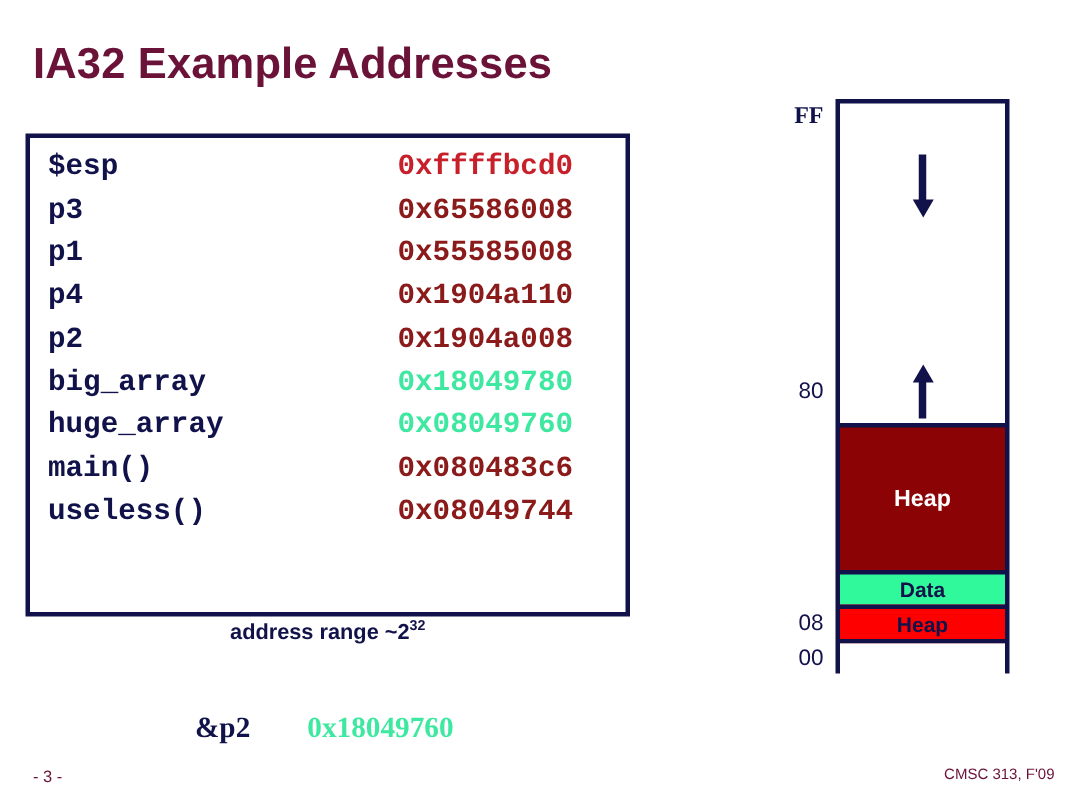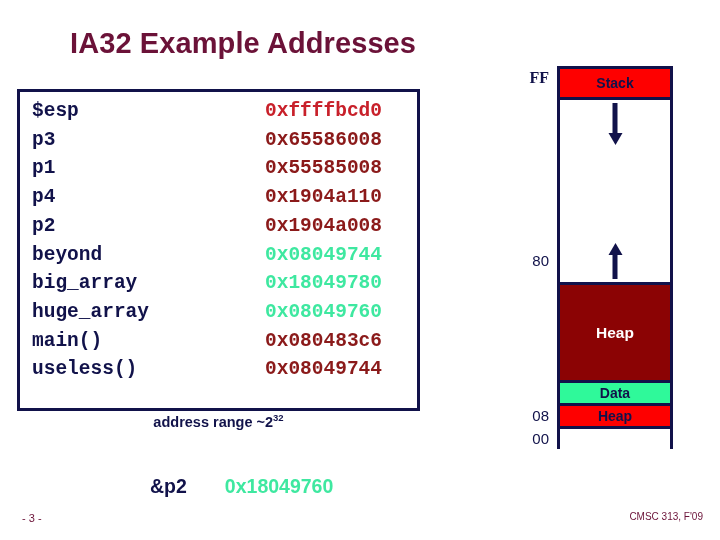--- a/index.html
+++ b/index.html
@@ -19,21 +19,20 @@
   #slide-title {
     position: absolute;
     left: 22px;
     top: 27px;
     font-family: "Liberation Sans", sans-serif;
     font-size: 29px;
     font-weight: bold;
     color: #6B1238;
     letter-spacing: 0.1px;
     white-space: nowrap;
-    margin-left: 48px;
   }
 
   
   #address-table-box {
     position: absolute;
     left: 17px;
     top: 89px;
     width: 403px;
     height: 322px;
     border: 3px solid #11124A;
@@ -83,25 +82,24 @@
     vertical-align: super;
     line-height: 0;
   }
 
   
   #p2-line {
     position: absolute;
     left: 130px;
     top: 475px;
     width: 300px;
-    font-family: Liberation Sans, sans-serif;
+    font-family: Liberation Serif, serif;
     font-size: 19.5px;
     font-weight: bold;
     white-space: nowrap;
-    margin-left: 20px;
   }
   #p2-label {
     color: #11124A;
   }
   #p2-value {
     margin-left: 38px;
   }
 
   
   #memory-diagram {
@@ -284,24 +282,20 @@
       </tr>
       <tr>
         <td class="sym">p4</td>
         <td class="addr" style="color: rgb(139, 26, 26);">0x1904a110</td>
       </tr>
       <tr>
         <td class="sym">p2</td>
         <td class="addr" style="color: rgb(139, 26, 26);">0x1904a008</td>
       </tr>
       <tr>
-        <td class="sym">beyond</td>
-        <td class="addr" style="color: rgb(62, 232, 160);">0x08049744</td>
-      </tr>
-      <tr>
         <td class="sym">big_array</td>
         <td class="addr" style="color: rgb(62, 232, 160); margin-top: 44px;">0x18049780</td>
       </tr>
       <tr>
         <td class="sym">huge_array</td>
         <td class="addr" style="color: rgb(62, 232, 160);">0x08049760</td>
       </tr>
       <tr>
         <td class="sym">main()</td>
         <td class="addr" style="color: rgb(139, 26, 26);">0x080483c6</td>
@@ -323,21 +317,20 @@
 </div>
 
 <div id="memory-diagram">
 
   <div class="mem-label" id="label-ff">FF</div>
   <div class="mem-label" id="label-80">80</div>
   <div class="mem-label" id="label-08">08</div>
   <div class="mem-label" id="label-00">00</div>
 
   <div id="memory-column">
-    <div class="mem-block" id="block-stack">Stack</div>
     <div class="arrow" id="arrow-down-stack"></div>
     <div class="arrow" id="arrow-up-heap"></div>
     <div class="mem-block" id="block-data">Data</div>
     <div class="mem-block" id="block-heap">Heap</div>
     <div class="mem-block" id="block-text">Heap</div>
     <div class="mem-block" id="block-bottom"></div>
   </div>
 </div>
 
 <div id="page-number">- 3 -</div>

